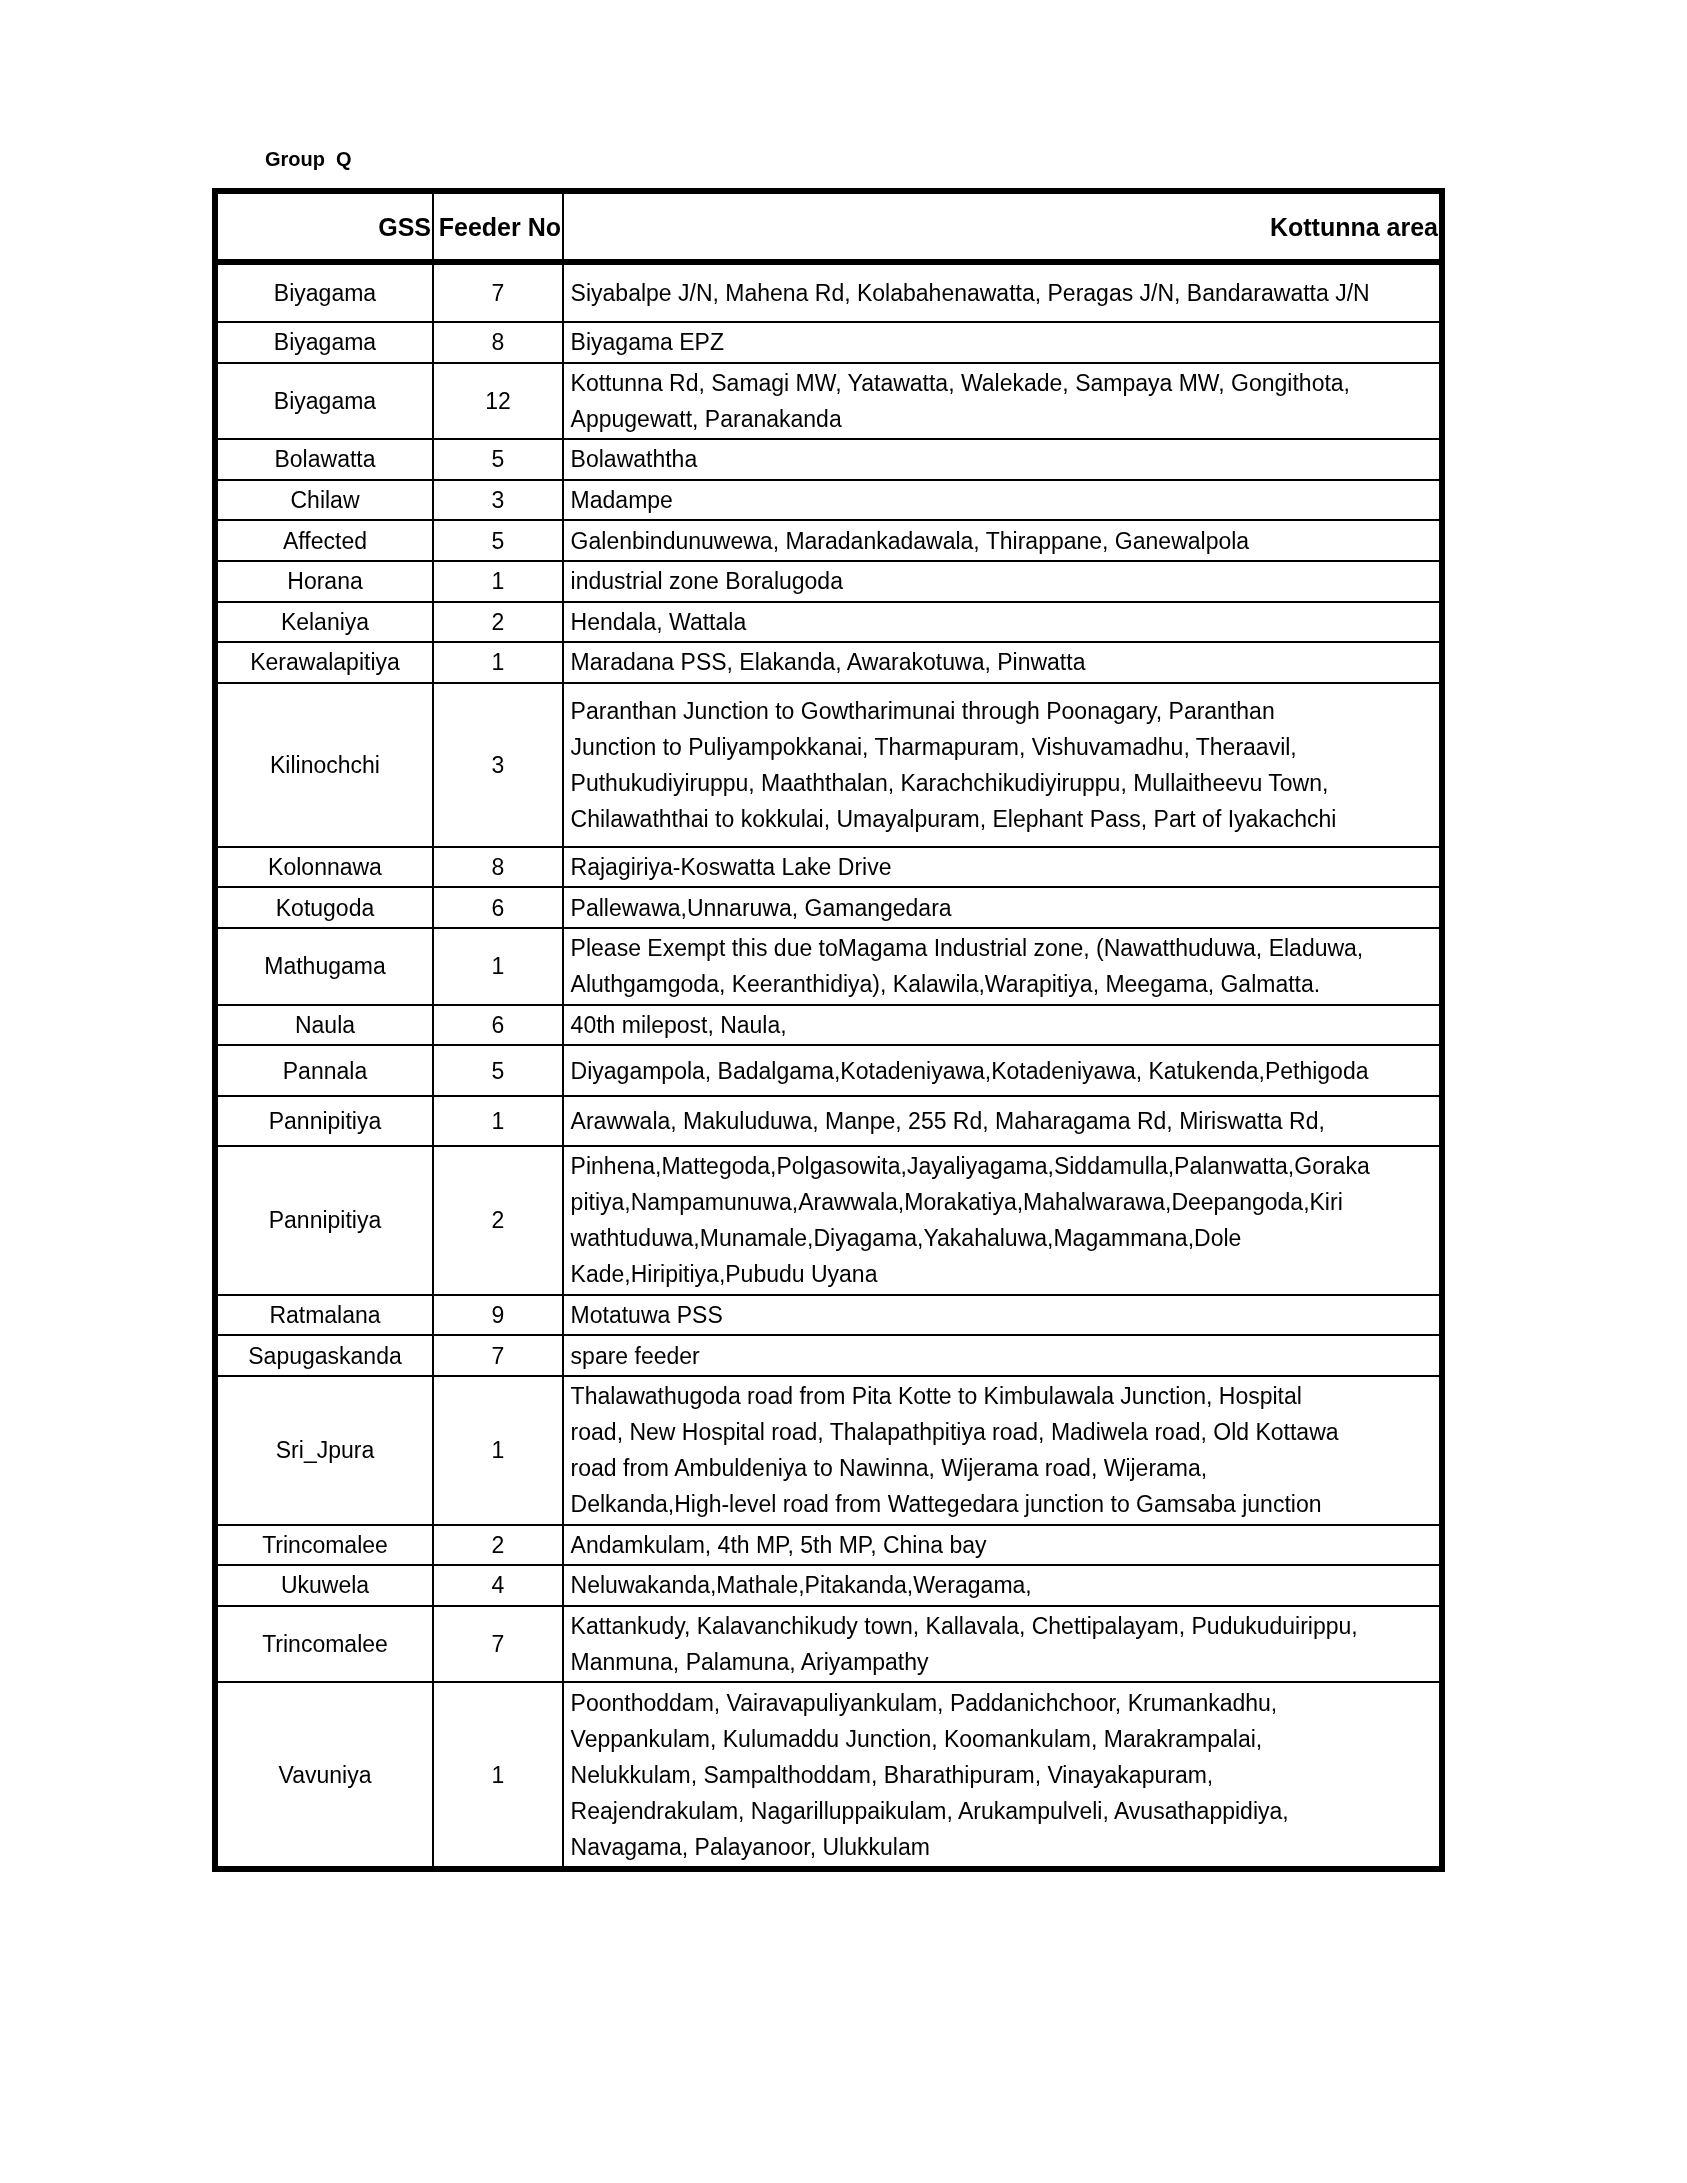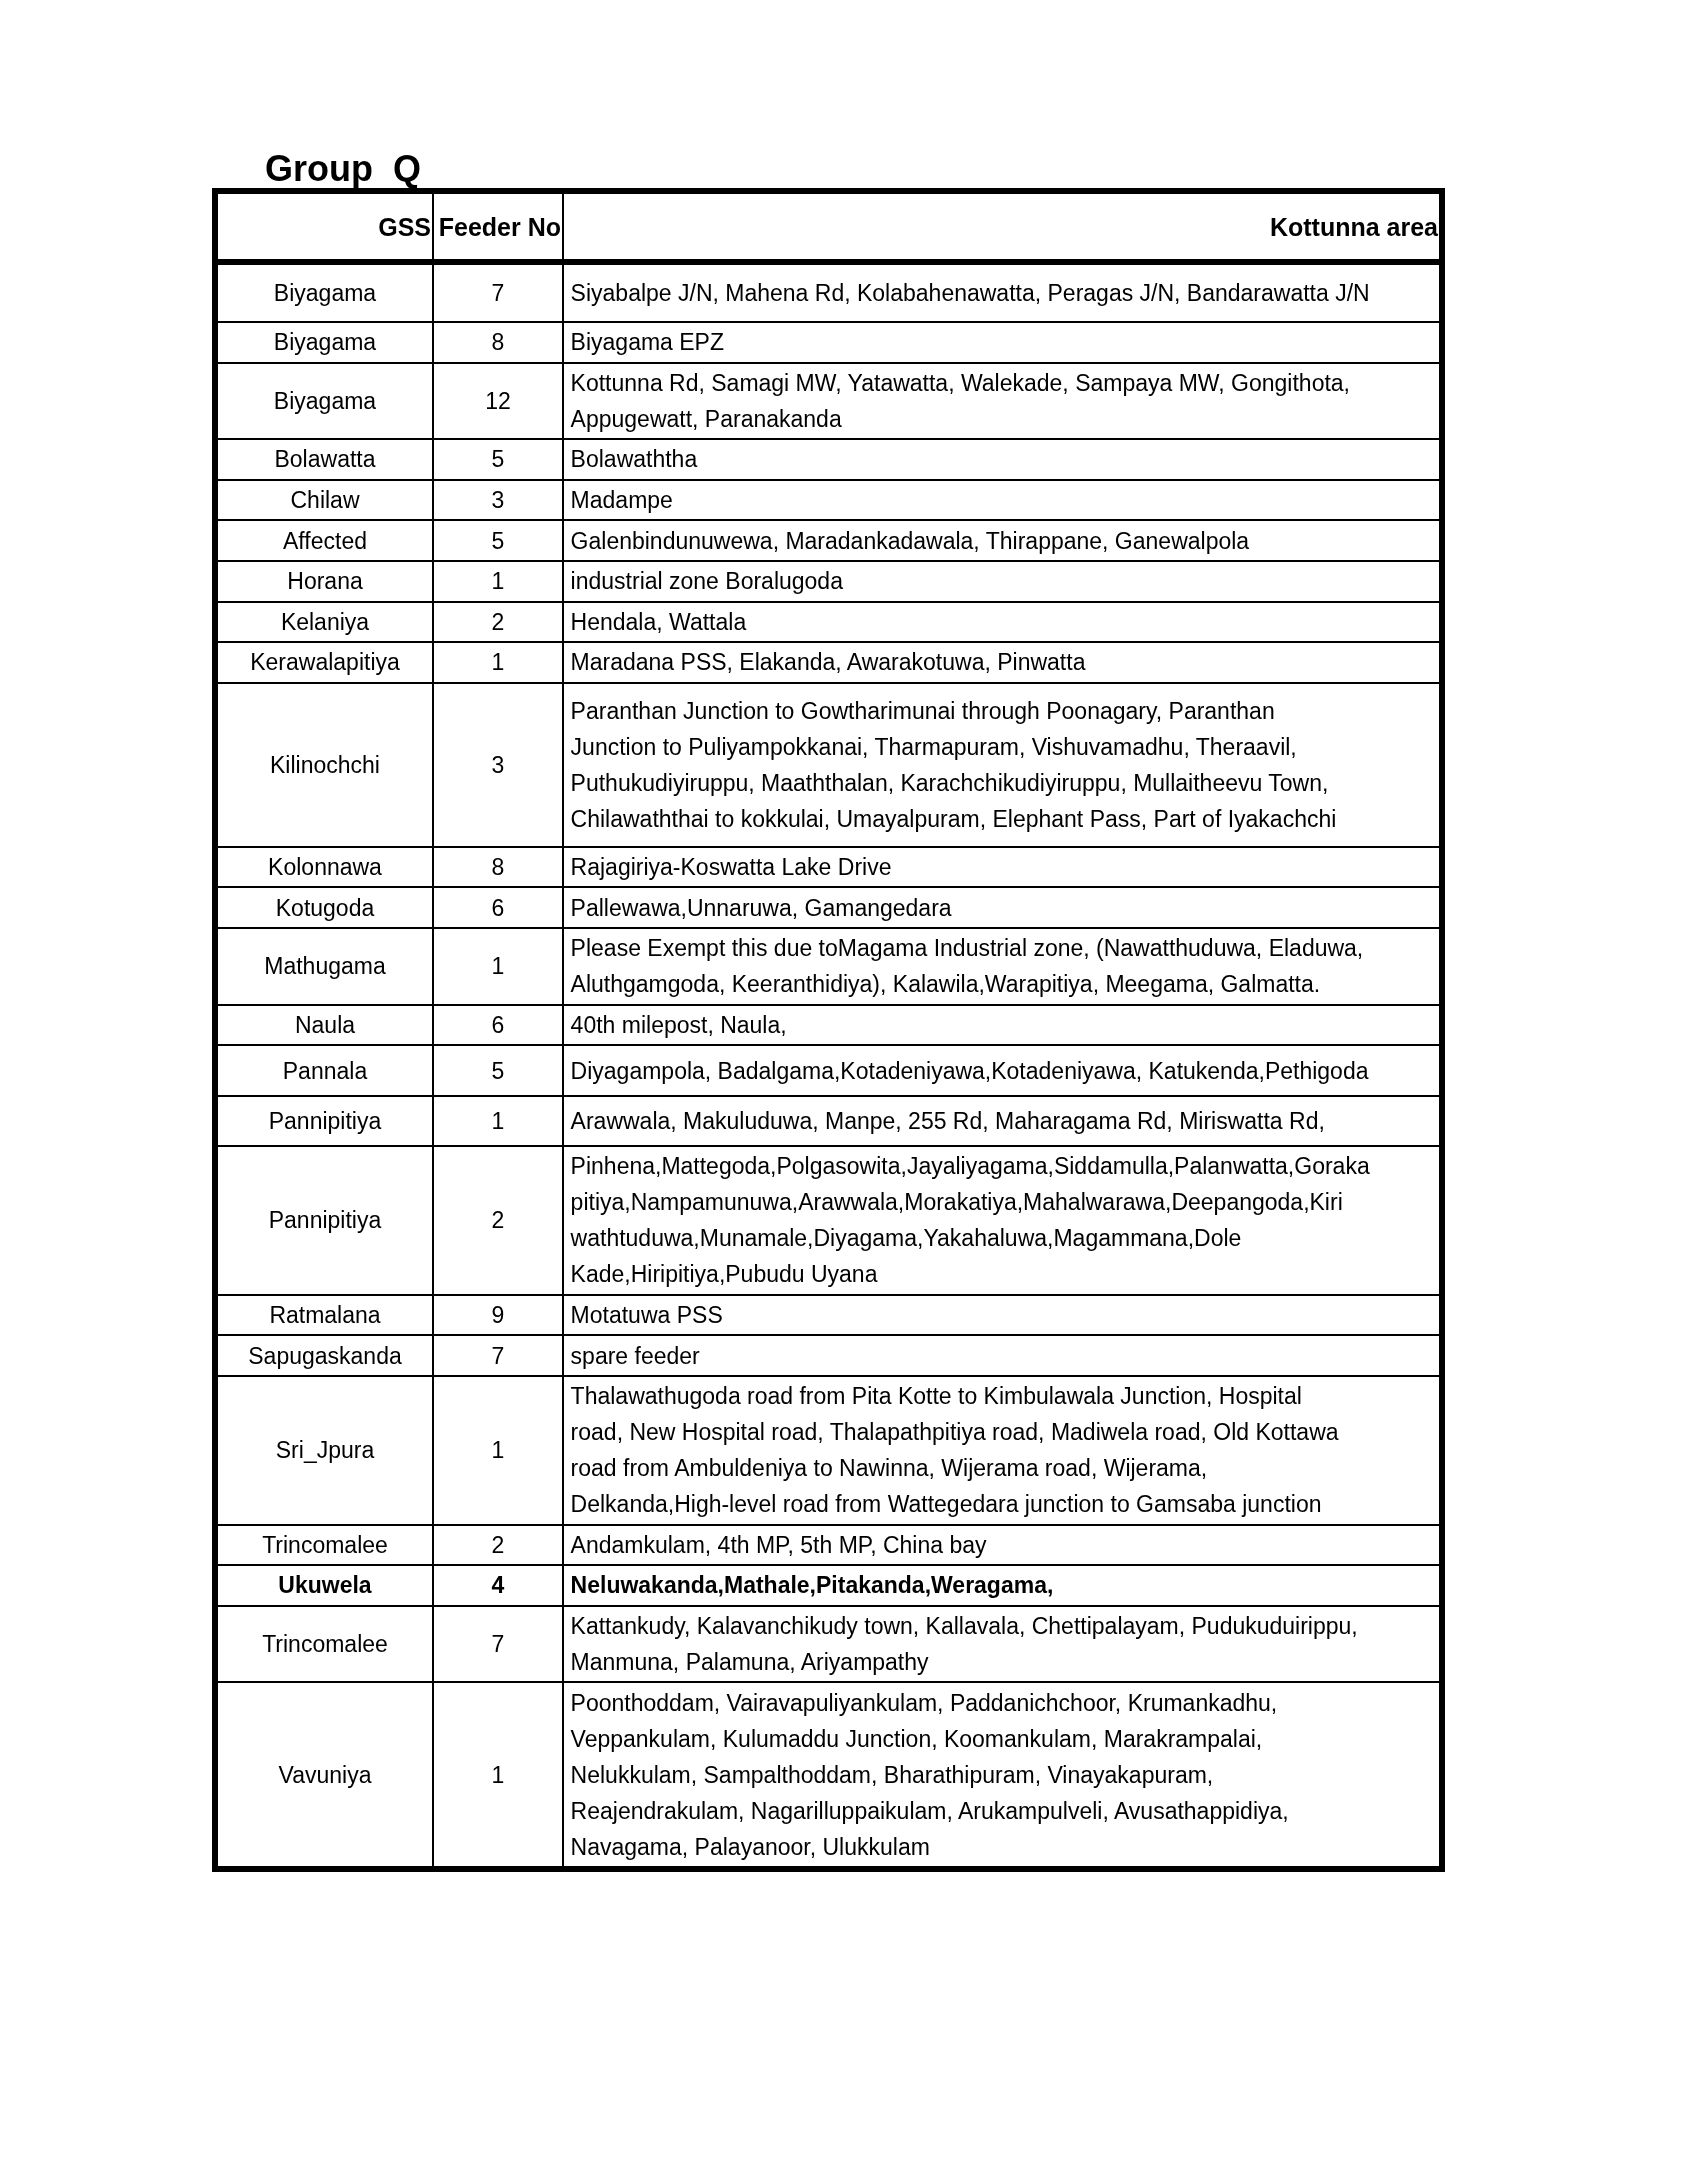--- a/index.html
+++ b/index.html
@@ -12,21 +12,21 @@
     width: 1687px;
     height: 2183px;
     background: #ffffff;
     font-family: "Liberation Sans", sans-serif;
     color: #000000;
   }
   .group-label {
     position: absolute;
     left: 265px;
     top: 148px;
-    font-size: 36px;
+    font-size: 20px;
     font-weight: bold;
     white-space: pre;
   }
   table.grid {
     position: absolute;
     left: 212px;
     top: 188px;
     width: 1211px;
     border-collapse: collapse;
     table-layout: fixed;
@@ -183,21 +183,21 @@
           <td class="c-affected">Thalawathugoda road from Pita Kotte to Kimbulawala Junction, Hospital
 road, New Hospital road, Thalapathpitiya road, Madiwela road, Old Kottawa
 road from Ambuldeniya to Nawinna, Wijerama road, Wijerama,
 Delkanda,High-level road from Wattegedara junction to Gamsaba junction</td>
         </tr>
         <tr style="height: 34px;">
           <td class="c-gss">Trincomalee</td>
           <td class="c-feeder">2</td>
           <td class="c-affected">Andamkulam, 4th MP, 5th MP, China bay</td>
         </tr>
-        <tr style="height: 34px; font-weight: bold;">
+        <tr style="height: 34px;">
           <td class="c-gss">Ukuwela</td>
           <td class="c-feeder">4</td>
           <td class="c-affected">Neluwakanda,Mathale,Pitakanda,Weragama,</td>
         </tr>
         <tr style="height: 71px;">
           <td class="c-gss">Trincomalee</td>
           <td class="c-feeder">7</td>
           <td class="c-affected">Kattankudy, Kalavanchikudy town, Kallavala, Chettipalayam, Pudukuduirippu,
 Manmuna, Palamuna, Ariyampathy</td>
         </tr>

